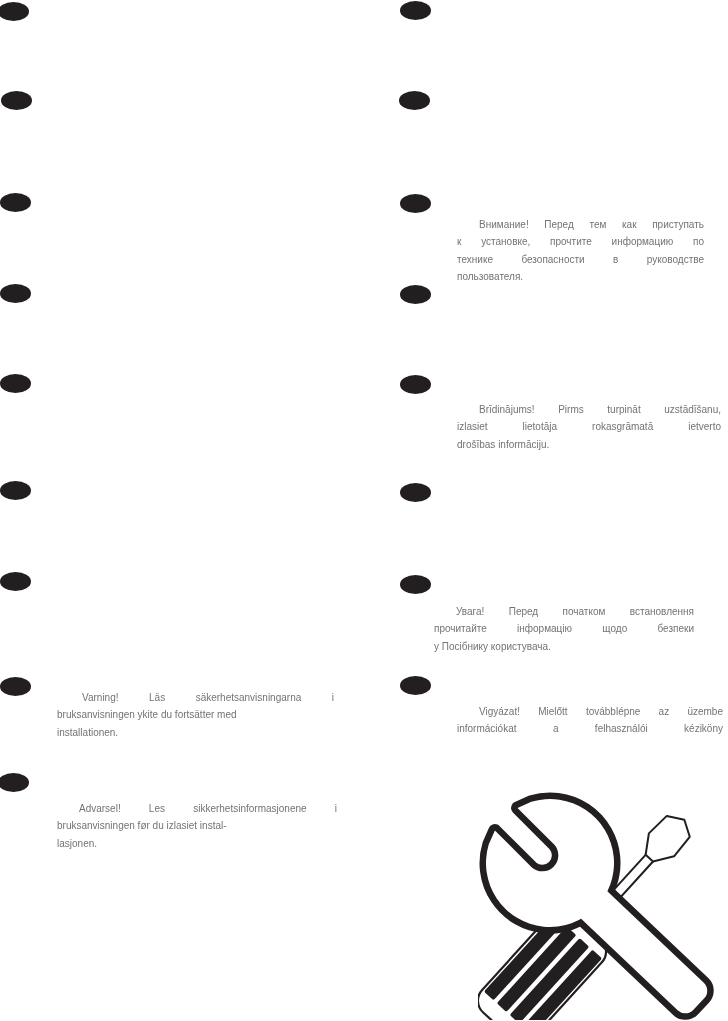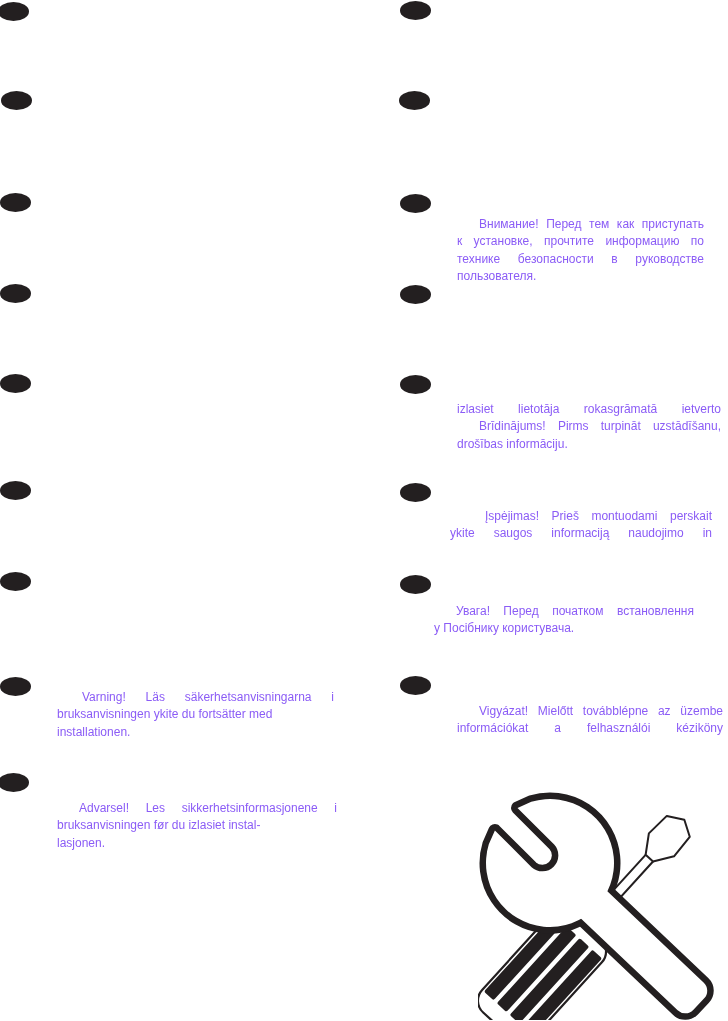--- a/index.html
+++ b/index.html
@@ -15,23 +15,23 @@
   }
   .oval {
     position: absolute;
     width: 31px;
     height: 19px;
     background: #231f20;
     border-radius: 50%;
   }
   .wblock {
     position: absolute;
-    font-size: 12px;
+    font-size: 10px;
     line-height: 17.3px;
-    color: #8b5cf6;
+    color: #737373;
   }
   .ln { min-height: 17.3px; }
   .ln.j { text-align: justify; text-align-last: justify; }
   .ln.ind22 { padding-left: 22px; }
   .ln.ind25 { padding-left: 25px; }
   .ln.ind35 { padding-left: 35px; }
   .tools-icon {
     position: absolute;
     left: 478px;
     top: 785px;
@@ -64,32 +64,29 @@
   <div class="oval" style="left:400px;top:676px;"></div>
 
   <div class="wblock" style="left:457px;top:216px;width:247px;">
     <div class="ln j ind22">Внимание! Перед тем как приступать</div>
     <div class="ln j">к установке, прочтите информацию по</div>
     <div class="ln j">технике безопасности в руководстве</div>
     <div class="ln">пользователя.</div>
   </div>
 
   <div class="wblock" style="left:457px;top:401px;width:264px;">
+    <div class="ln j ind22">Brīdinājums! Pirms turpināt uzstādīšanu,</div>
     <div class="ln j">izlasiet lietotāja rokasgrāmatā ietverto</div>
-    <div class="ln j ind22">Brīdinājums! Pirms turpināt uzstādīšanu,</div>
     <div class="ln">drošības informāciju.</div>
   </div>
 
-  <div class="wblock" style="left:450px;top:508px;width:262px;">
-    <div class="ln j ind35">Įspėjimas! Prieš montuodami perskait</div>
-    <div class="ln j">ykite saugos informaciją naudojimo in</div>
-  </div>
 
   <div class="wblock" style="left:434px;top:603px;width:260px;">
     <div class="ln j ind22">Увага! Перед початком встановлення</div>
+    <div class="ln j">прочитайте інформацію щодо безпеки</div>
     <div class="ln">у Посібнику користувача.</div>
   </div>
 
   <div class="wblock" style="left:457px;top:703px;width:266px;">
     <div class="ln j ind22">Vigyázat! Mielőtt továbblépne az üzembe</div>
     <div class="ln j">információkat a felhasználói kéziköny</div>
   </div>
 
   <div class="wblock" style="left:57px;top:689px;width:277px;">
     <div class="ln j ind25">Varning! Läs säkerhetsanvisningarna i</div>

